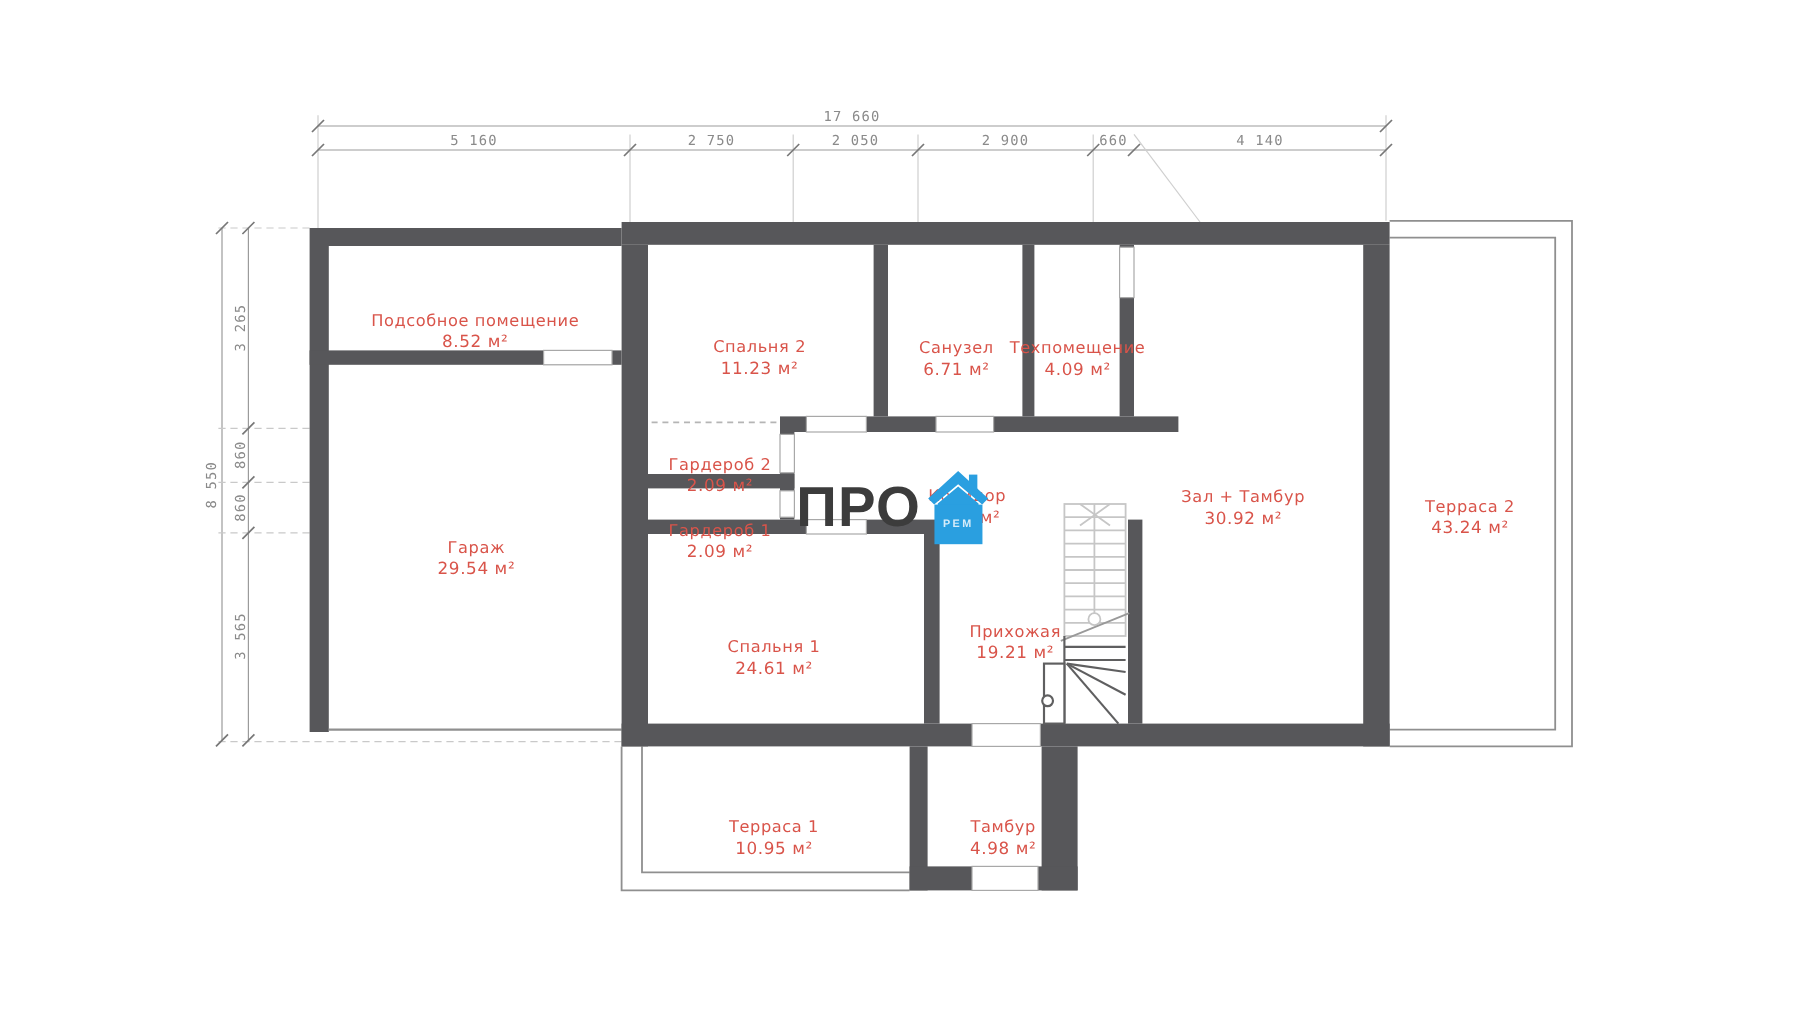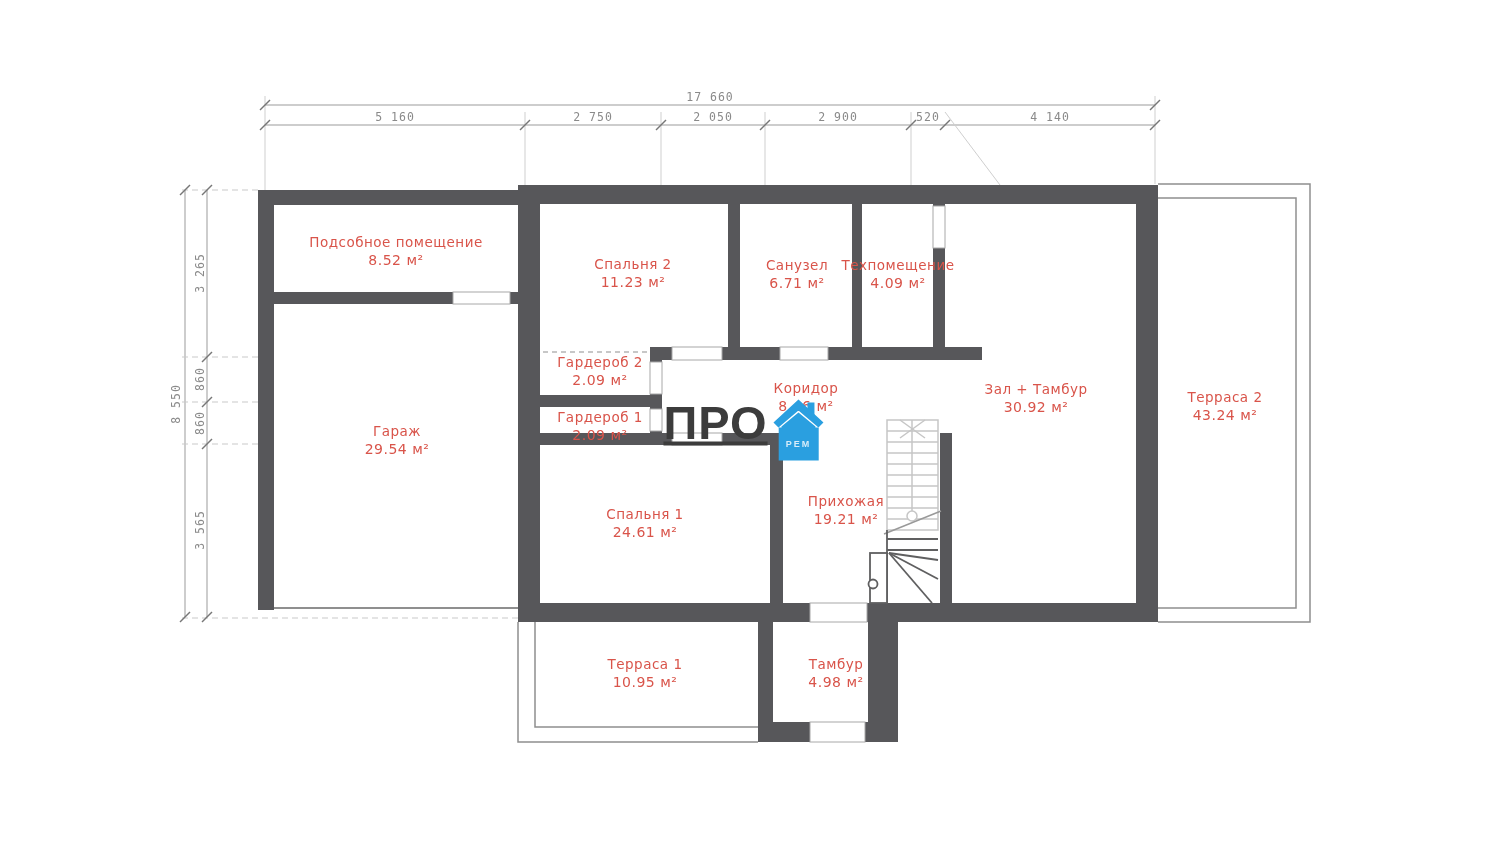--- a/index.html
+++ b/index.html
@@ -17,32 +17,32 @@
   .sl{stroke:#c6c6c6;stroke-width:1.5;fill:none;}
   .sd{stroke:#5f5f60;stroke-width:1.8;fill:none;}
   .dl{stroke:#9b9b9b;stroke-width:1;fill:none;}
   .tk{stroke:#777;stroke-width:1.4;}
   .ex{stroke:#cfcfcf;stroke-width:1;}
   .dx{stroke:#c9c9c9;stroke-width:1;stroke-dasharray:6 4;}
   .dash2{stroke:#b5b5b5;stroke-width:1.5;stroke-dasharray:5 4;}
 
   .room{position:absolute;transform:translate(-50%,-50%);text-align:center;
         color:var(--label);font-size:13.5px;font-weight:500;line-height:1.35;
-        white-space:nowrap;letter-spacing:.5px;}
+        white-space:nowrap;letter-spacing:.5px;margin-top:25px;}
   .room .area{font-size:14px;}
 
   .dimlab{position:absolute;transform:translate(-50%,-50%);color:var(--dim);
           font-family:"DejaVu Sans Mono",monospace;font-size:11.5px;
           letter-spacing:1px;white-space:nowrap;}
   .dimlab.vert{transform:translate(-50%,-50%) rotate(-90deg);}
 
   .logo{position:absolute;left:744px;top:422px;transform:translate(-50%,-50%);
-        display:flex;align-items:flex-end;gap:5px;
+        display:flex;align-items:flex-start;gap:5px;
         font-family:"Liberation Sans","DejaVu Sans",sans-serif;
-        font-weight:800;font-size:47px;color:var(--logo_text);letter-spacing:1px;text-decoration:underline;}
+        font-weight:800;font-size:47px;color:var(--logo_text);letter-spacing:1px;}
   .logo-house{position:relative;width:52px;height:52px;margin-top:-4px;}
   .logo-badge{position:absolute;left:50%;bottom:-11px;transform:translateX(-50%);
         background:var(--logo_house);color:#d6ecf9;font-size:9px;font-weight:bold;
         letter-spacing:2px;padding:11px 7px;line-height:11px;}
 </style>
 </head>
 <body>
 
 <div class="stage">
 
@@ -160,21 +160,21 @@
       <rect x="870" y="553" width="17" height="50" fill="#fff"></rect>
       <circle cx="873" cy="584" r="4.5" fill="#fff"></circle>
     </g>
   </svg>
 
   <div class="dimlab" style="left:710px;top:97px">17 660</div>
   <div class="dimlab" style="left:395px;top:117px">5 160</div>
   <div class="dimlab" style="left:593px;top:117px">2 750</div>
   <div class="dimlab" style="left:713px;top:117px">2 050</div>
   <div class="dimlab" style="left:838px;top:117px">2 900</div>
-  <div class="dimlab" style="left:928px;top:117px">520</div>
+  <div class="dimlab" style="left:928px;top:117px">660</div>
   <div class="dimlab" style="left:1050px;top:117px">4 140</div>
   <div class="dimlab vert" style="left:176px;top:404px">8 550</div>
   <div class="dimlab vert" style="left:200px;top:273px">3 265</div>
   <div class="dimlab vert" style="left:200px;top:379px">860</div>
   <div class="dimlab vert" style="left:200px;top:423px">860</div>
   <div class="dimlab vert" style="left:200px;top:530px">3 565</div>
 
   <div class="room" style="left:396px;top:252px">
       <div>Подсобное помещение</div>
       <div class="area">8.52 м²</div>

